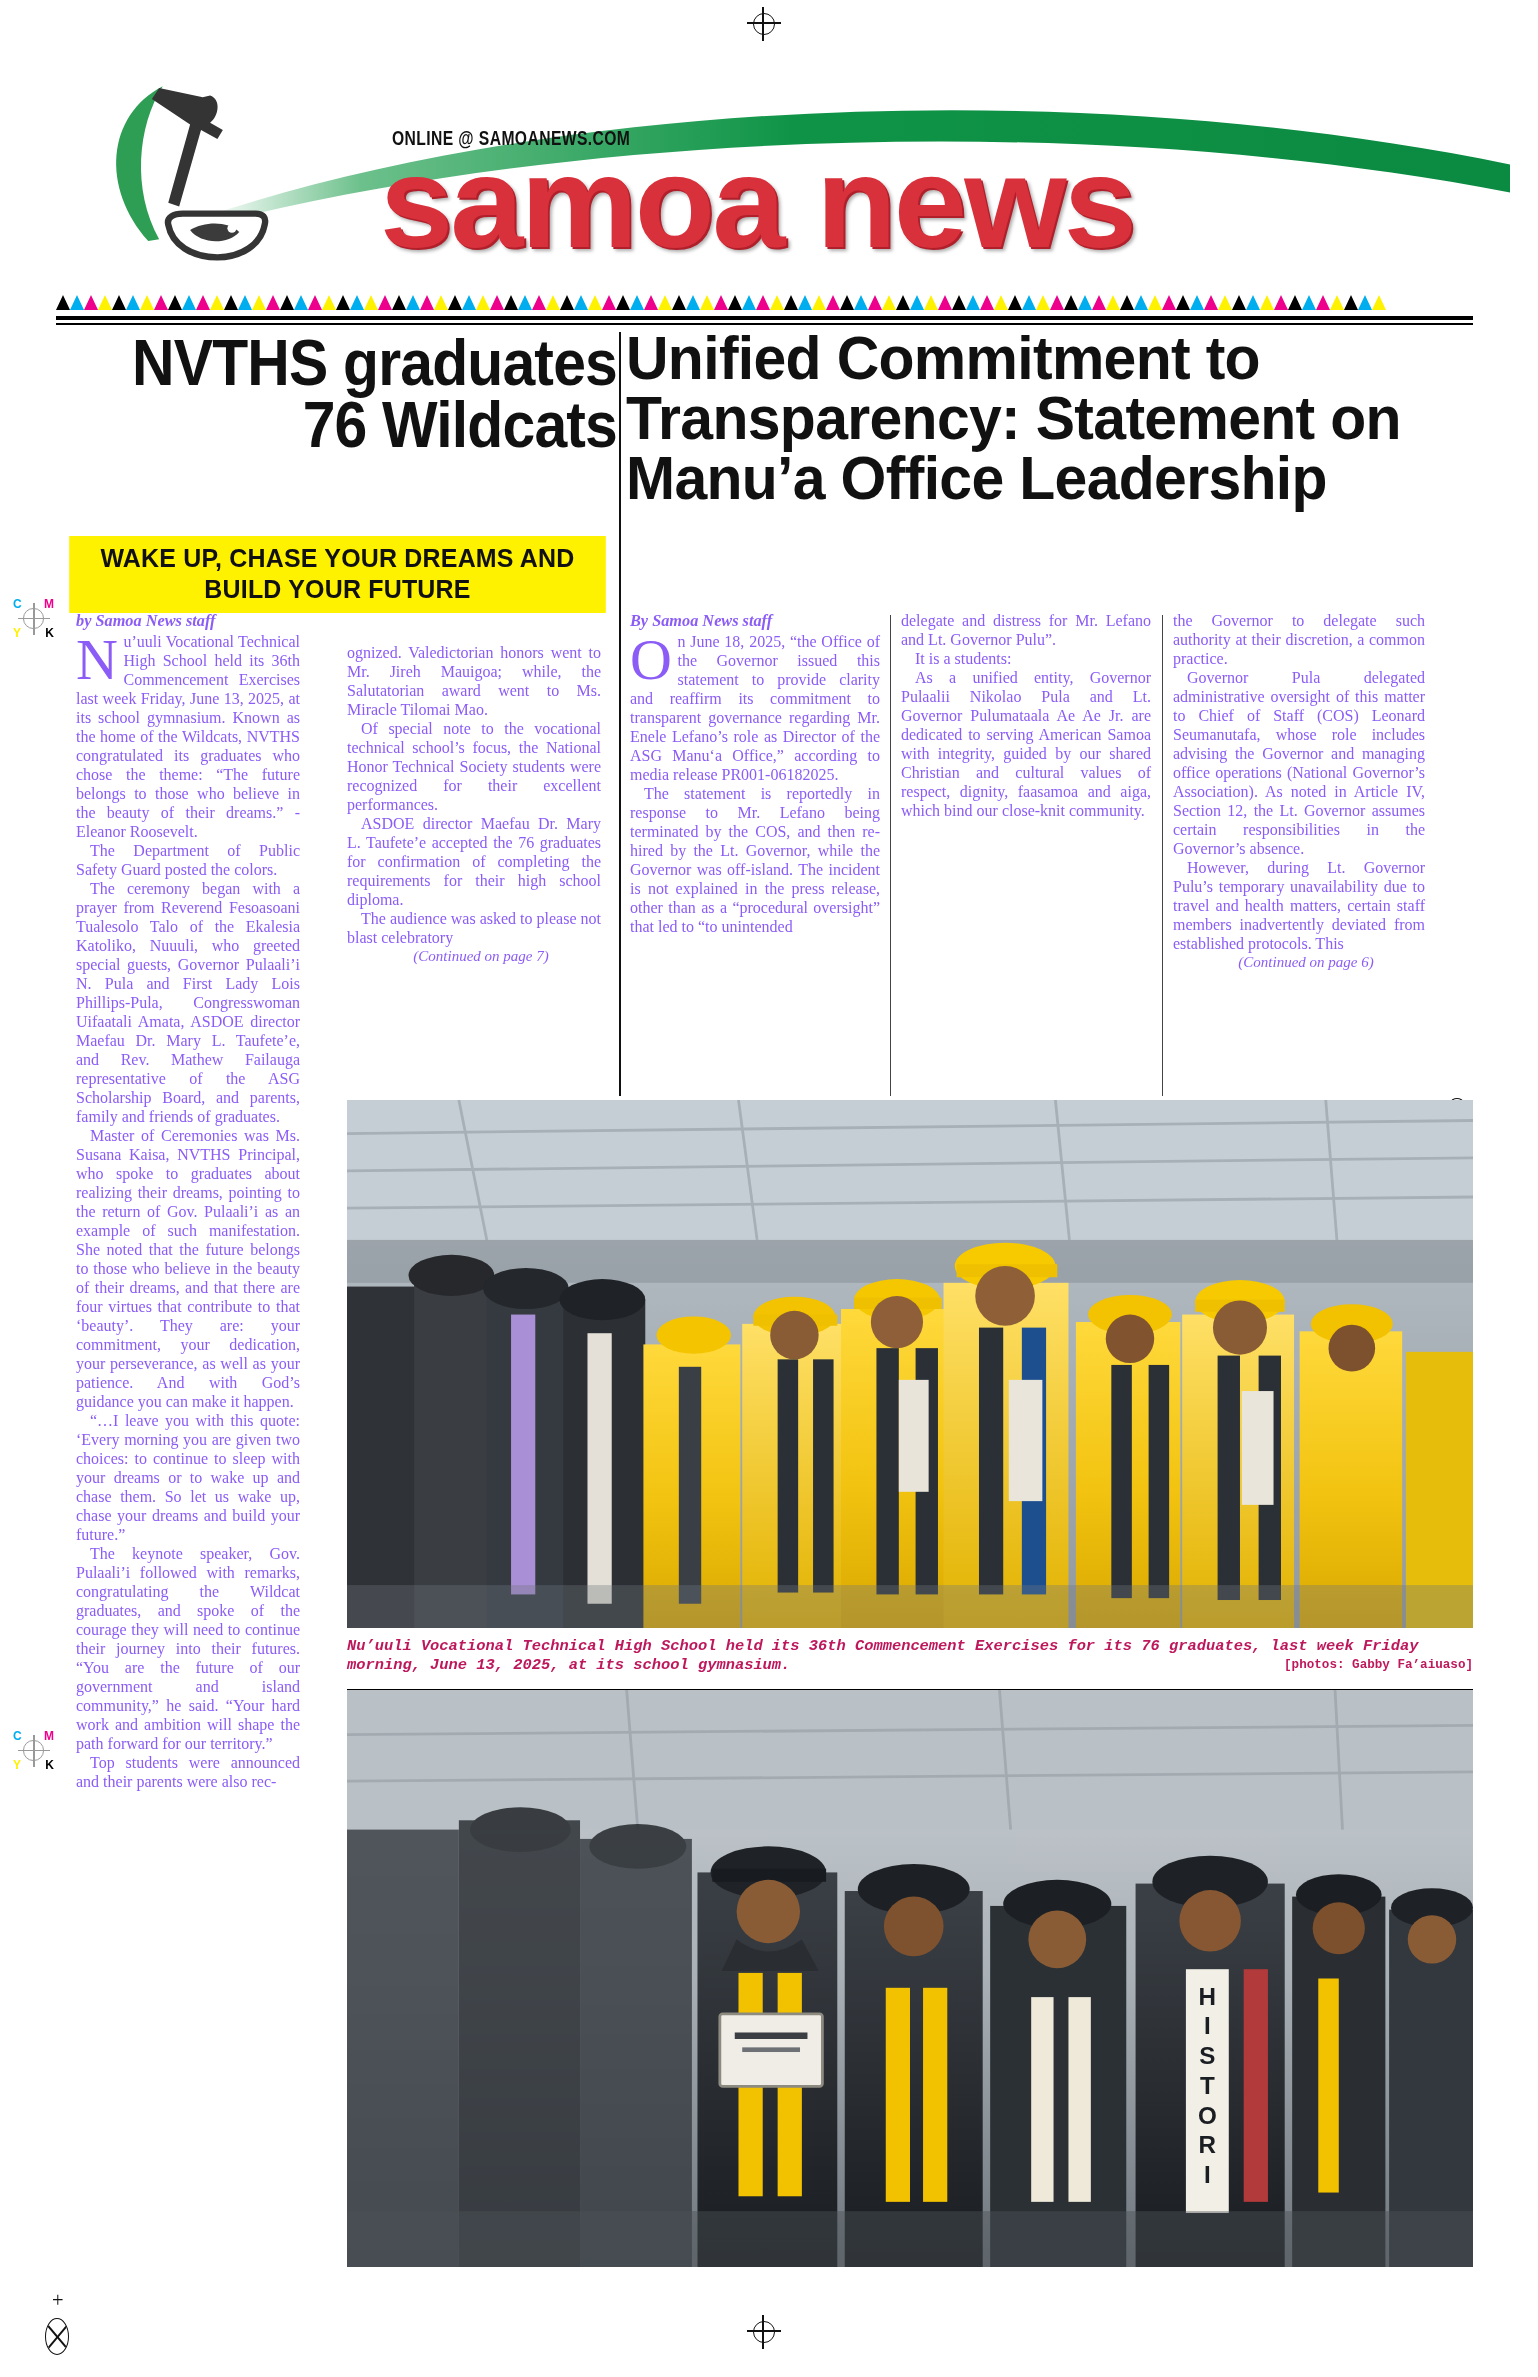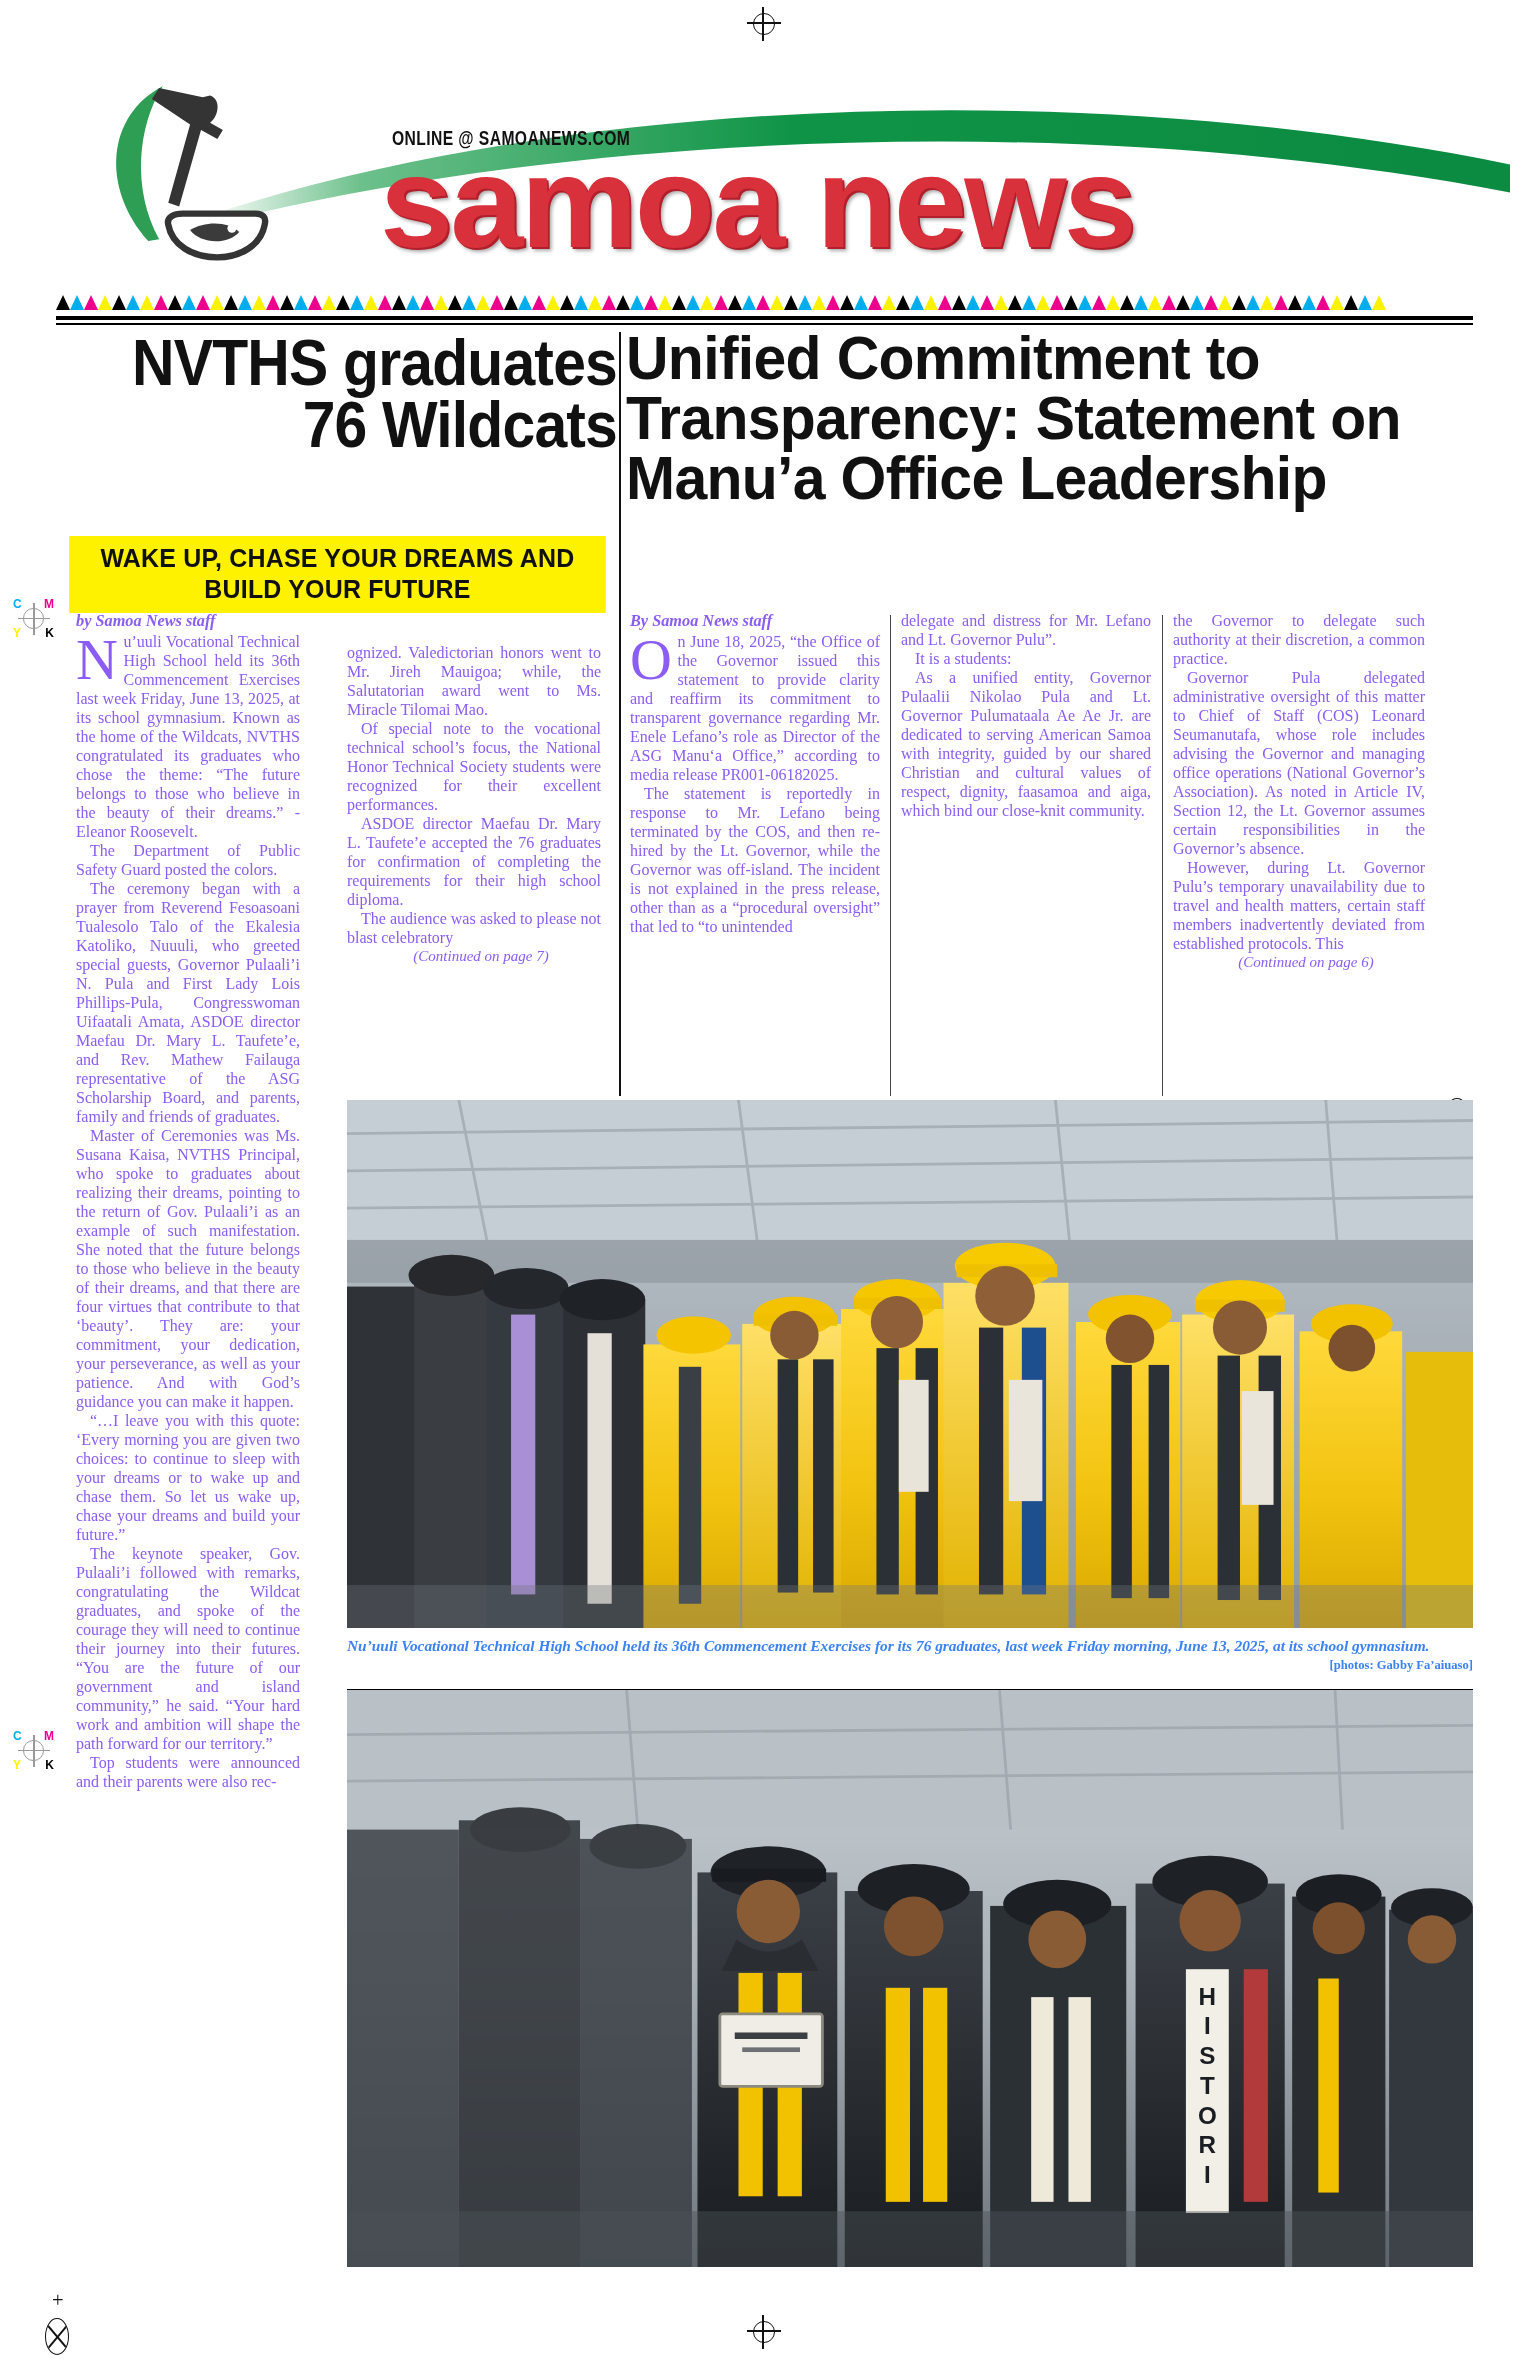--- a/index.html
+++ b/index.html
@@ -153,23 +153,23 @@
   .col p { margin:0; text-indent:14px; }
   .col p.first { text-indent:0; }
   .dropcap { float:left; font-size:58px; line-height:48px; padding:3.7px 5.6px 0 0;
              font-family:"Liberation Serif", serif; font-weight:normal; }
   .contd { text-align:center; font-style:italic; font-size:15px; margin-top:3.7px; text-indent:0; }
 
   
   .photo { position:absolute; overflow:hidden; }
   .caption {
     position:absolute;
-    font-family:Liberation Serif, serif;
+    font-family:Liberation Mono, monospace;
     font-style:italic; font-weight:bold; font-size:15.4px; line-height:18.6px;
-    color:#3b82f6;
+    color:#be185d;
   }
   .credit { font-style:normal; font-weight:bold; font-size:12.6px; }
 
   .photo-frame { border-top:1.9px solid #000; }
 </style>
 </head>
 <body>
 
 <div class="page">
 

